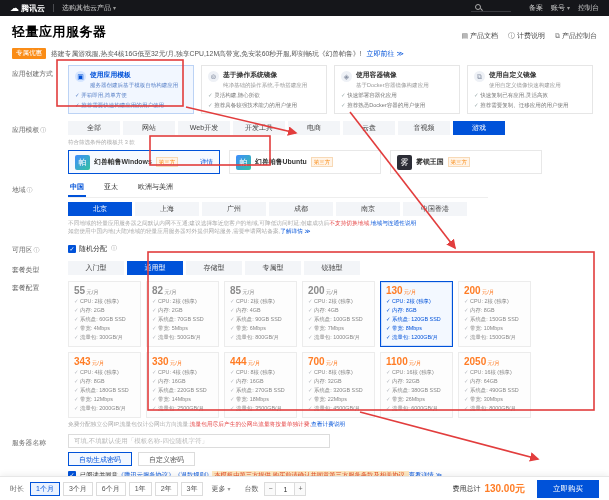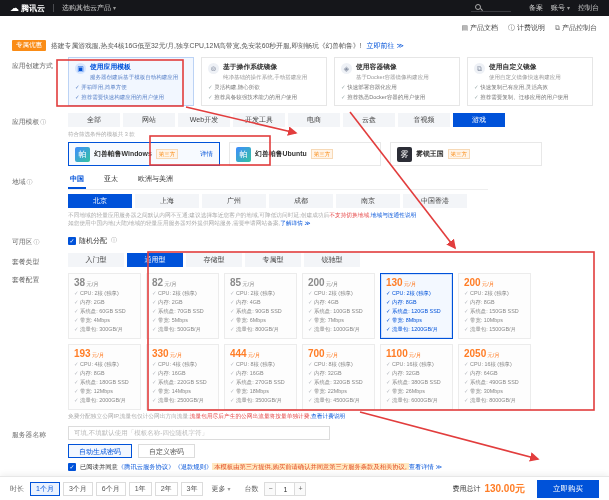--- a/index.html
+++ b/index.html
@@ -119,20 +119,21 @@
     <div class="searchwrap">
       <span class="mag"></span>
     </div>
     <span>备案</span>
     <span class="caret">账号</span>
     <span>控制台</span>
   </div>
 </div>
 
 <div class="titlebar">
+  <h1>轻量应用服务器</h1>
   <div class="title-links">
 
   <span class="tlink">
       <span class="ticon">▤</span>
       <span>产品文档</span>
     </span>
       <span class="tlink">
       <span class="ticon">ⓘ</span>
       <span>计费说明</span>
     </span>
@@ -291,21 +292,21 @@
   </div>
 </div>
 
 <div class="row" style="padding-top:2px;">
   <div class="rowlabel">套餐配置</div>
   <div class="rowbody">
     <div class="bgrid">
 
     <div class="bcard">
         <div class="bprice">
-          <b>38</b><span>元/月</span>
+          <b>55</b><span>元/月</span>
         </div>
         <div class="spec">CPU: 2核 (独享)</div>
         <div class="spec">内存: 2GB</div>
         <div class="spec">系统盘: 60GB SSD</div>
         <div class="spec">带宽: 4Mbps</div>
         <div class="spec">流量包: 300GB/月</div>
       </div>
         <div class="bcard">
         <div class="bprice">
           <b>82</b><span>元/月</span>
@@ -351,21 +352,21 @@
           <b>200</b><span>元/月</span>
         </div>
         <div class="spec">CPU: 2核 (独享)</div>
         <div class="spec">内存: 8GB</div>
         <div class="spec">系统盘: 150GB SSD</div>
         <div class="spec">带宽: 10Mbps</div>
         <div class="spec">流量包: 1500GB/月</div>
       </div>
         <div class="bcard">
         <div class="bprice hot">
-          <b>193</b><span>元/月</span>
+          <b>343</b><span>元/月</span>
         </div>
         <div class="spec">CPU: 4核 (独享)</div>
         <div class="spec">内存: 8GB</div>
         <div class="spec">系统盘: 180GB SSD</div>
         <div class="spec">带宽: 12Mbps</div>
         <div class="spec">流量包: 2000GB/月</div>
       </div>
         <div class="bcard">
         <div class="bprice hot">
           <b>330</b><span>元/月</span>

